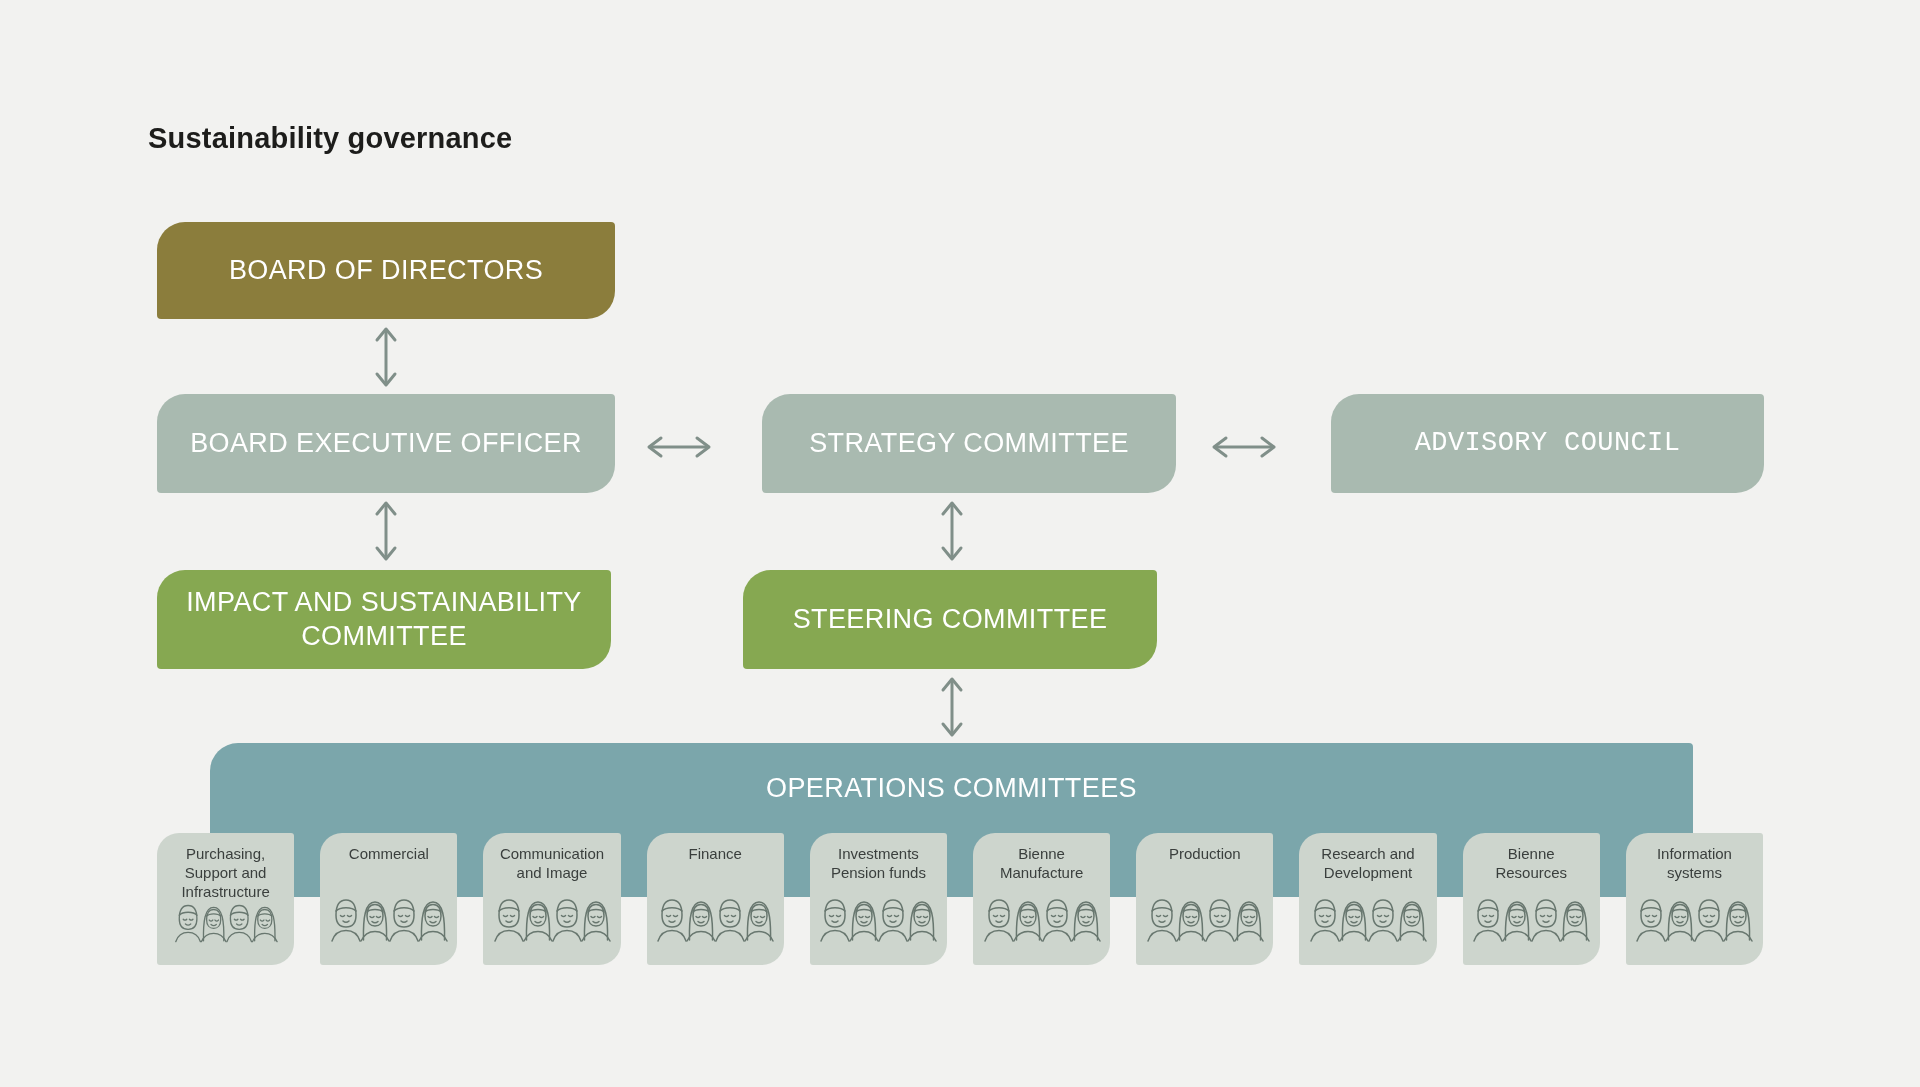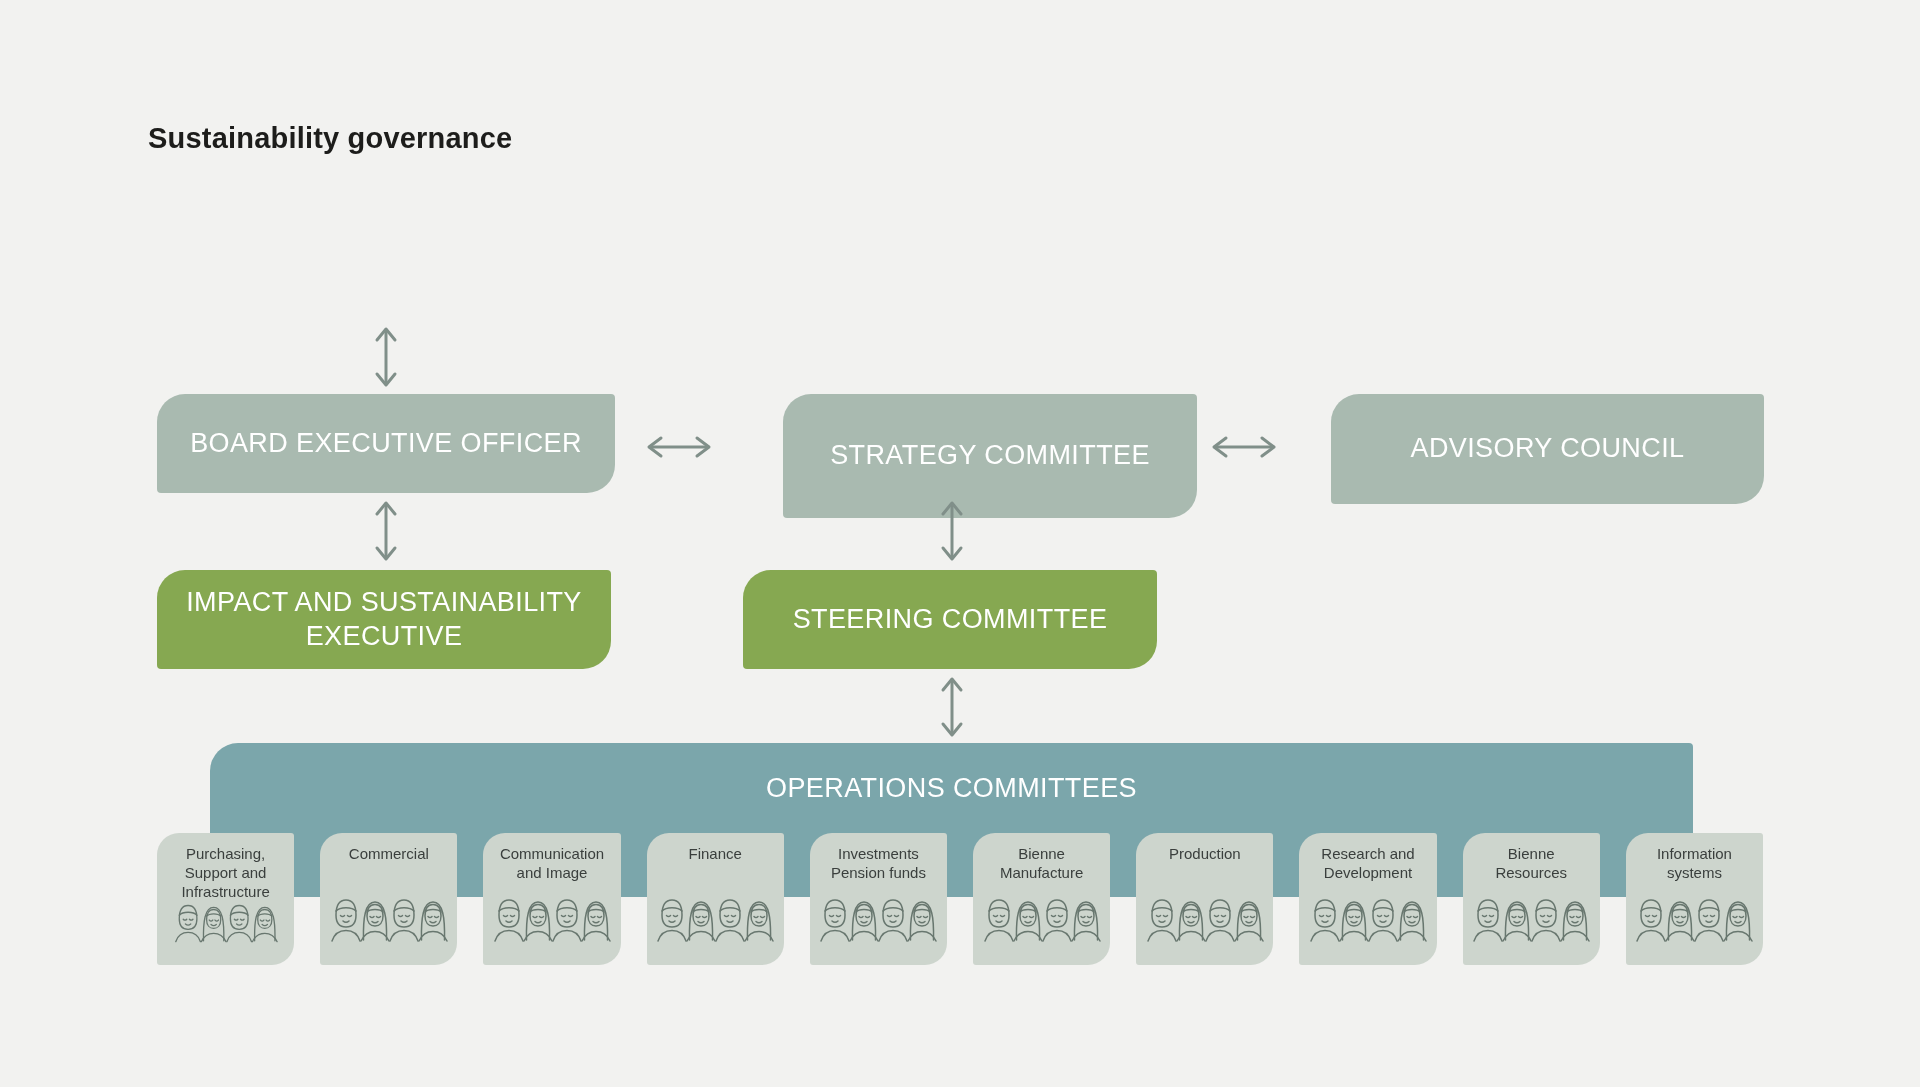--- a/index.html
+++ b/index.html
@@ -18,22 +18,22 @@
     font-size:29px;font-weight:bold;color:var(--title_text);
     letter-spacing:.2px;
   }
   .node{
     position:absolute;display:flex;align-items:center;justify-content:center;
     color:var(--box_text);font-size:27px;letter-spacing:.4px;text-align:center;
     border-radius:28px 4px 28px 4px;white-space:pre-line;line-height:1.25;
   }
   #node-board   {left:157px;top:222px;width:458px;height:97px;background:var(--olive);}
   #node-ceo     {left:157px;top:394px;width:458px;height:99px;background:var(--sage);}
-  #node-strategy{left:783px;top:394px;width:414px;height:124px;background:var(--sage);}
-  #node-advisory{left:1331px;top:394px;width:433px;height:110px;background:var(--sage);}
+  #node-strategy{left:762px;top:394px;width:414px;height:99px;background:var(--sage);}
+  #node-advisory{left:1331px;top:394px;width:433px;height:99px;background:var(--sage);font-family:Liberation Mono, monospace;}
   #node-impact  {left:157px;top:570px;width:454px;height:99px;background:var(--green);}
   #node-steering{left:743px;top:570px;width:414px;height:99px;background:var(--green);}
   #node-operations{
     left:210px;top:743px;width:1483px;height:154px;background:var(--teal);
     border-radius:28px 4px 28px 4px;z-index:0;align-items:flex-start;
   }
   #node-operations .ops-label{
     width:100%;height:92px;display:flex;align-items:center;justify-content:center;
   }
   .committee-row{
@@ -80,29 +80,30 @@
       <path d="M13 25.5 q3 2.6 6 0"></path>
       <path d="M2 45 C5 38.5 10 35.5 16 35.5 C22 35.5 27 38.5 30 45"></path>
     </g>
   </defs>
 </svg>
 
 <div class="stage">
 
   <div class="page-title">Sustainability governance</div>
 
+  <div class="node" id="node-board">BOARD OF DIRECTORS</div>
 
   <div class="node" id="node-ceo">BOARD EXECUTIVE OFFICER</div>
 
   <div class="node" id="node-strategy">STRATEGY COMMITTEE</div>
 
   <div class="node" id="node-advisory">ADVISORY COUNCIL</div>
 
   <div class="node" id="node-impact">IMPACT AND SUSTAINABILITY
-EXECUTIVE</div>
+COMMITTEE</div>
 
   <div class="node" id="node-steering">STEERING COMMITTEE</div>
 
   <div class="node" id="node-operations">
     <div class="ops-label">OPERATIONS COMMITTEES</div>
   </div>
 
   <svg class="arrow" style="left:373px;top:325px" width="26" height="64">
     <line x1="13" y1="6" x2="13" y2="58"></line>
     <path d="M4 15 L13 4 L22 15"></path>

